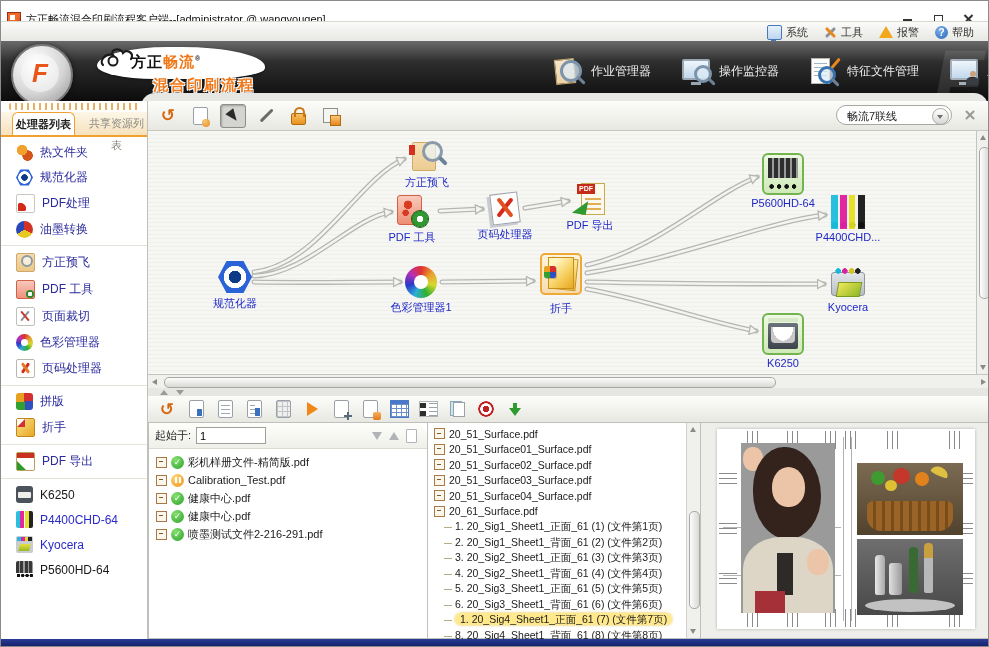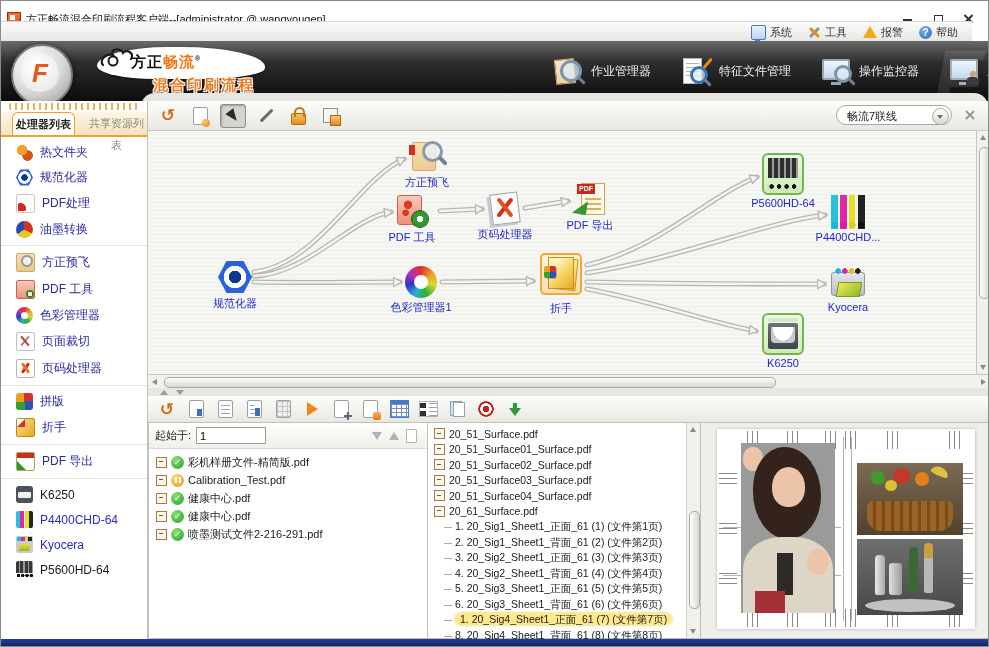--- a/index.html
+++ b/index.html
@@ -10,21 +10,21 @@
   .appico{width:12px;height:12px;background:linear-gradient(135deg,#f26a2a 60%,#c23a1a);border:1px solid #993015;position:relative;flex:none;}
   .appico::after{content:'';position:absolute;left:2px;top:2px;width:5px;height:5px;background:#fff;}
   .title{font-size:11px;color:#111;white-space:nowrap;}
   .wincontrols{margin-left:auto;display:flex;gap:18px;align-items:center;padding-right:8px;}
   .wc{width:12px;height:12px;position:relative;cursor:default;}
   .wc-min::after{content:'';position:absolute;left:1px;top:6px;width:9px;height:1.6px;background:#333;}
   .wc-max::after{content:'';position:absolute;left:2px;top:2px;width:7px;height:7px;border:1.4px solid #333;}
   .wc-close::before,.wc-close::after{content:'';position:absolute;left:1px;top:5px;width:11px;height:1.6px;background:#333;}
   .wc-close::before{transform:rotate(45deg);} .wc-close::after{transform:rotate(-45deg);}
   
-  .menustrip{position:absolute;left:0;top:20px;right:16px;height:20px;background:linear-gradient(#fbfbfa,#e6e6e2);
+  .menustrip{position:absolute;left:0;top:20px;right:0;height:20px;background:linear-gradient(#fbfbfa,#e6e6e2);
              border-top:1px solid #d8d8d4;border-bottom:1px solid #c4c4c0;display:flex;justify-content:flex-end;align-items:center;padding-right:6px;}
   .mitem{display:flex;align-items:center;gap:4px;font-size:11px;color:#333;padding:0 8px;height:18px;cursor:default;}
   .mi{width:13px;height:13px;position:relative;flex:none;}
   .mi-sys{border:1px solid #4878b8;background:linear-gradient(#e8f2fc,#bcd6f0);border-radius:2px;}
   .mi-sys::after{content:'';position:absolute;left:3px;bottom:-3px;width:5px;height:2px;background:#4878b8;}
   .mi-tools::before,.mi-tools::after{content:'';position:absolute;left:5px;top:0;width:3px;height:13px;border-radius:2px;}
   .mi-tools::before{background:#8a929a;transform:rotate(45deg);}
   .mi-tools::after{background:#e8871e;transform:rotate(-45deg);}
   .mi-alarm{width:0;height:0;border-left:7px solid transparent;border-right:7px solid transparent;border-bottom:12px solid #f2a71d;}
   .mi-help{border-radius:50%;background:radial-gradient(circle at 35% 30%,#7ab0e8,#2a66b8);color:#fff;font-size:10px;font-weight:bold;text-align:center;line-height:13px;}
@@ -321,35 +321,35 @@
     </div>
     <div class="hnav">
       <div class="hbtn">
         <span class="hi hi-jobs">
             <span class="doc"></span>
             <span class="mag"></span>
           </span>
         <span>作业管理器</span>
       </div>
       <div class="hbtn">
+        <span class="hi hi-mon">
+            <span class="scr"></span>
+            <span class="mag"></span>
+          </span>
+        <span>操作监控器</span>
+      </div>
+      <div class="hbtn">
         <span class="hi hi-feat">
             <span class="doc"></span>
             <span class="pen"></span>
             <span class="mag"></span>
           </span>
         <span>特征文件管理</span>
       </div>
       <div class="hbtn">
-        <span class="hi hi-mon">
-            <span class="scr"></span>
-            <span class="mag"></span>
-          </span>
-        <span>操作监控器</span>
-      </div>
-      <div class="hbtn">
         <span class="hi hi-sys">
             <span class="scr"></span>
             <span class="person"></span>
           </span>
         <span>系统管理</span>
       </div>
     </div>
     <div class="ghostF">F</div>
   </div>
 
@@ -382,26 +382,26 @@
       <div class="sgroup">
         <div class="srowi">
             <span class="si si-pre"></span>
             <span>方正预飞</span>
           </div>
         <div class="srowi">
             <span class="si si-pdft"></span>
             <span>PDF 工具</span>
           </div>
         <div class="srowi">
+            <span class="si si-crop"></span>
+            <span>页面裁切</span>
+          </div>
+        <div class="srowi">
             <span class="si si-cw"></span>
             <span>色彩管理器</span>
-          </div>
-        <div class="srowi">
-            <span class="si si-crop"></span>
-            <span>页面裁切</span>
           </div>
         <div class="srowi">
             <span class="si si-pn"></span>
             <span>页码处理器</span>
           </div>
       </div>
       <div class="sgroup">
         <div class="srowi">
             <span class="si si-imp"></span>
             <span>拼版</span>

